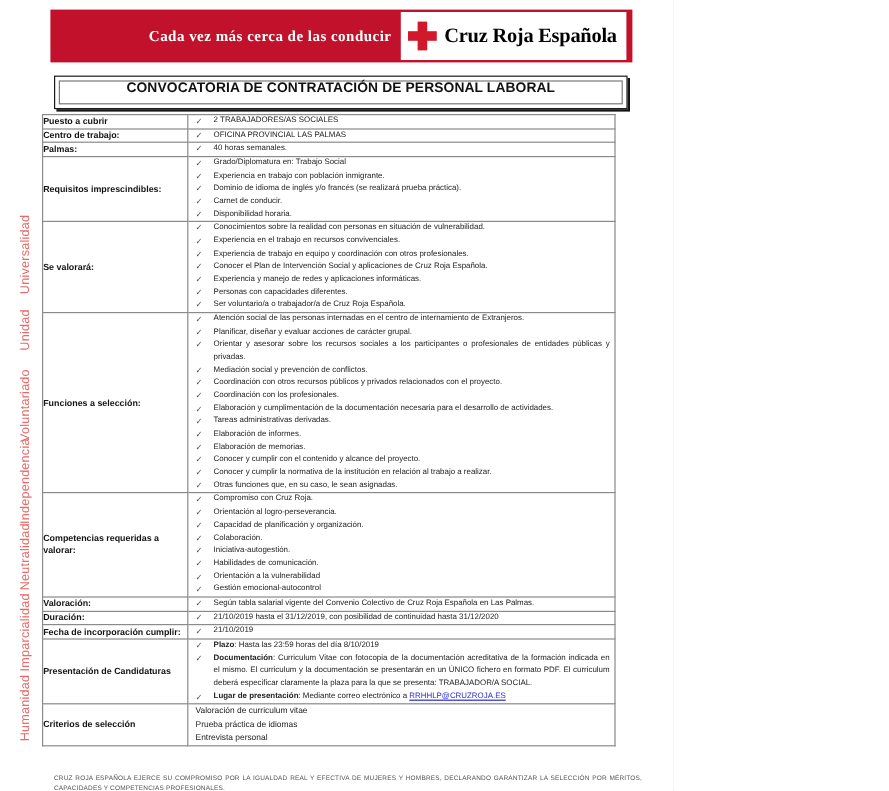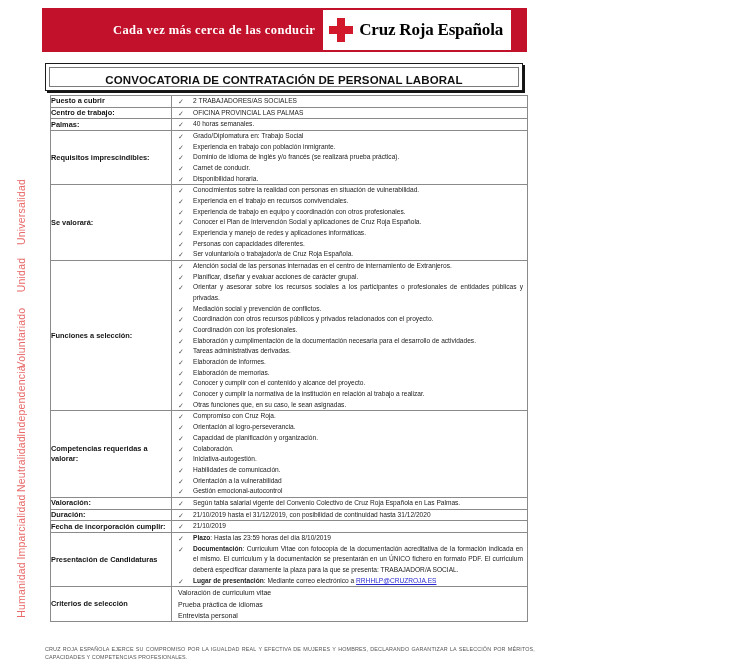--- a/index.html
+++ b/index.html
@@ -46,21 +46,21 @@
     font-family:"Liberation Serif", serif;
     font-weight:bold;
     font-size:12.5px;
     letter-spacing:.4px;
     margin-right:8px;
     white-space:nowrap;
   }
   #logo-box{
     background:#ffffff;
     height:40px;
-    margin-right:16px;
+    margin-right:5px;
     display:flex;align-items:center;
     padding:0 8px 0 6px;
     box-sizing:border-box;
   }
   .cross{
     position:relative;width:24px;height:24px;margin-right:6px;flex:none;
   }
   .cross::before,.cross::after{
     content:"";position:absolute;background:#d2192b;
   }
@@ -79,30 +79,30 @@
     position:absolute;left:45px;top:63px;width:478px;height:28px;
     border:1px solid #1a1a1a;
     box-shadow:2px 2px 0 0 #141414;
     box-sizing:border-box;
     display:flex;align-items:center;justify-content:center;
     background:#fff;
   }
   #title-inner{
     border:1px solid #7a7a7a;
     width:calc(100% - 6px);height:calc(100% - 6px);
-    display:flex;align-items:flex-end;justify-content:center;
+    display:flex;align-items:flex-start;justify-content:center;
     box-sizing:border-box;
   }
   #title-text{
     font-weight:bold;font-size:11.5px;color:#111;letter-spacing:.1px;
     text-align:center;
   }
   
   #tbl{
-    position:absolute;left:50px;top:95px;width:478px;
+    position:absolute;left:35px;top:95px;width:478px;
     border-collapse:collapse;
     table-layout:fixed;
   }
   #tbl td{
     border:1px solid #8a8a8a;
     vertical-align:middle;
     padding:0;
   }
   td.lbl{
     width:120px;

